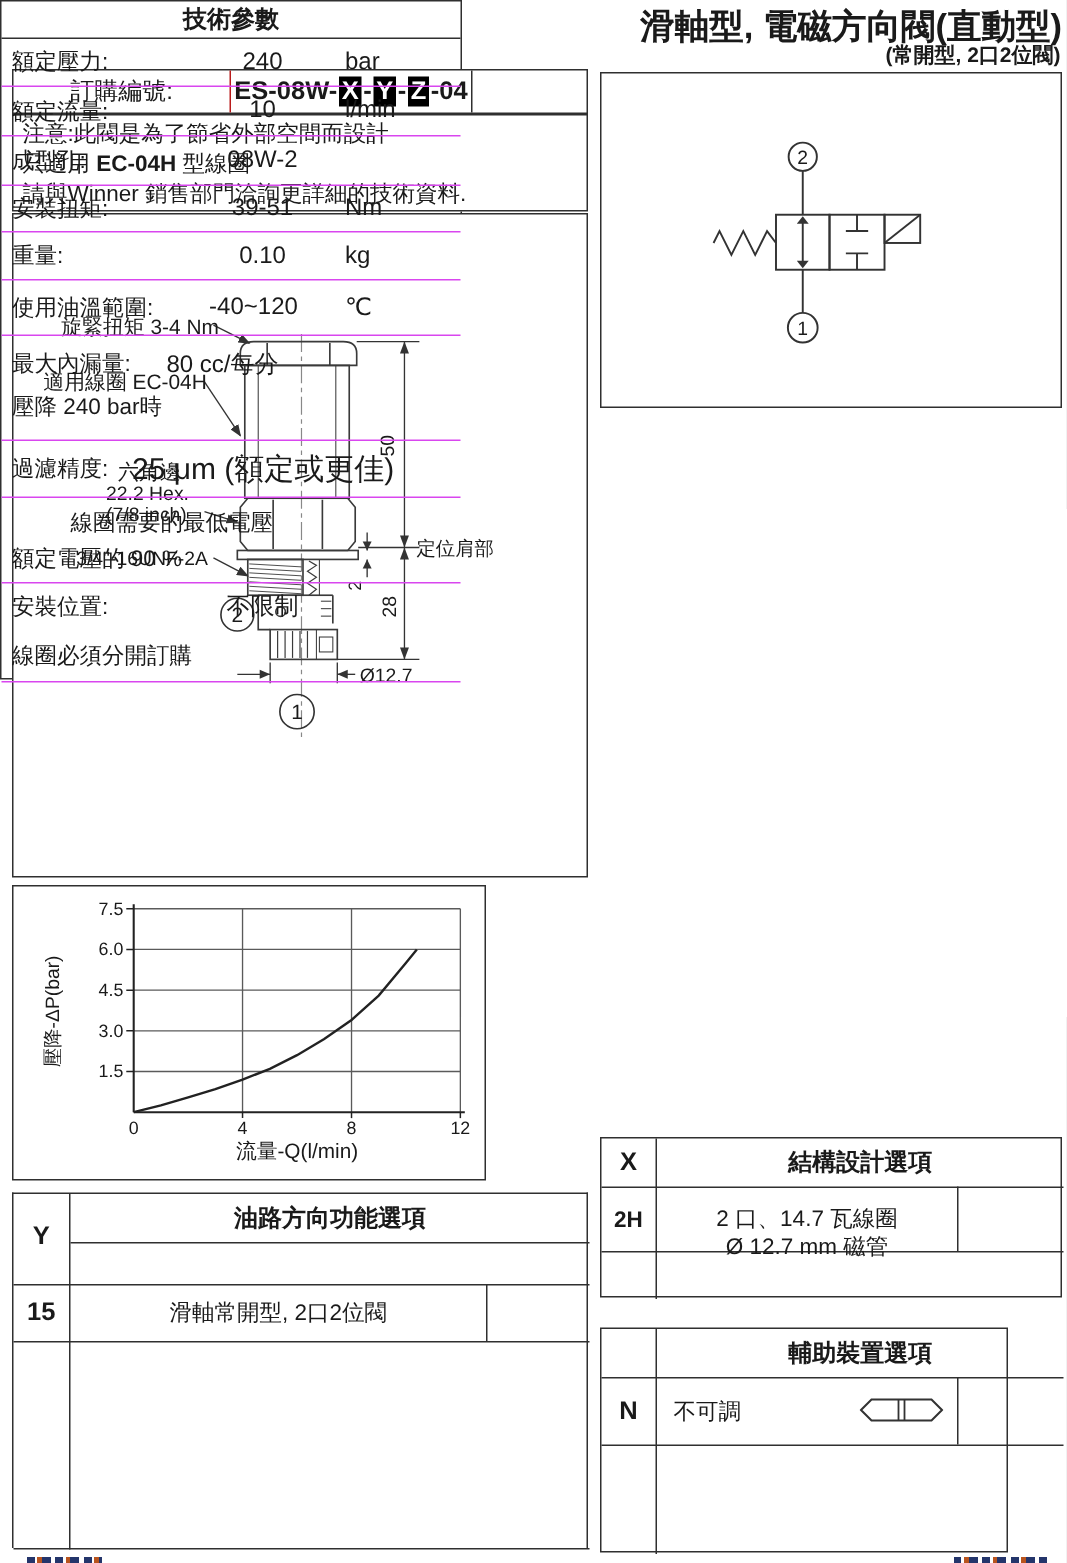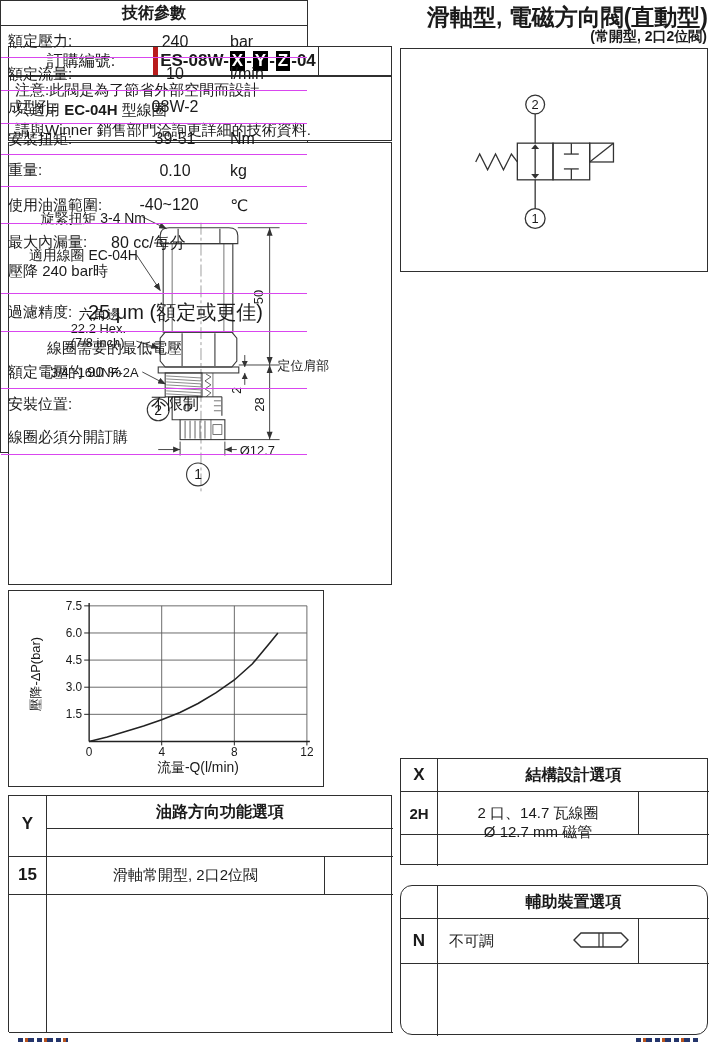--- a/index.html
+++ b/index.html
@@ -7,21 +7,21 @@
         font-family:"Liberation Sans","DejaVu Sans",sans-serif;color:#1a1a1a;}
   .abs{position:absolute;}
   .box{position:absolute;border:1px solid #2f2f2f;background:#fff;box-sizing:border-box;}
   .hline{position:absolute;background:#2f2f2f;height:1px;}
   .vline{position:absolute;background:#2f2f2f;width:1px;}
   
   #title{top:2px;right:3px;font-size:23px;font-weight:bold;letter-spacing:0px;}
   #subtitle{top:28px;right:4px;font-size:14px;font-weight:bold;}
   
   #order{left:8px;top:46px;width:384px;height:30px;display:flex;}
-  #order .c1{width:144px;border-right:5px solid #b91c1c;display:flex;align-items:center;justify-content:center;font-size:16px;}
+  #order .c1{width:144px;border-right:1px solid #b91c1c;display:flex;align-items:center;justify-content:center;font-size:16px;}
   #order .c2{width:160px;border-right:1px solid #2f2f2f;display:flex;align-items:center;justify-content:center;font-size:17px;font-weight:bold;white-space:nowrap;}
   #order .c3{flex:1;}
   .inv{background:#000;color:#fff;padding:0 2px;margin:0 1px;}
   
   #note{left:8px;top:76px;width:384px;height:65px;padding:3px 6px;font-size:15px;line-height:20px;}
   #note b{font-weight:bold;}
   
   #drawbox{left:8px;top:142px;width:384px;height:443px;}
   #unitnote{left:12px;top:547px;font-size:16px;}
   #chartbox{left:8px;top:590px;width:316px;height:197px;}
@@ -334,21 +334,21 @@
     <div class="vline" style="left:237px;top:32px;height:43px;"></div>
     <div class="optkey" style="left:0;top:6px;width:36px;">X</div>
     <div class="opthead" style="left:37px;top:6px;width:271px;">結構設計選項</div>
     <div class="optkey" style="left:0;top:46px;width:36px;font-size:15px;">2H</div>
     <div class="optdesc" style="left:37px;top:44px;width:200px;text-align:center;line-height:19px;">
       <div>2 口、14.7 瓦線圈</div>
       <div>Ø 12.7 mm 磁管</div>
     </div>
   </div>
 
-  <div class="opt" id="auxtable" style="left:400px;top:885px;width:308px;height:150px;border-radius:12px;">
+  <div class="opt" id="auxtable" style="left:400px;top:885px;width:272px;height:150px;">
     <div class="vline" style="left:36px;top:0;height:150px;"></div>
     <div class="hline" style="left:0;top:32px;width:308px;"></div>
     <div class="hline" style="left:0;top:77px;width:308px;"></div>
     <div class="vline" style="left:237px;top:32px;height:45px;"></div>
     <div class="opthead" style="left:37px;top:6px;width:271px;">輔助裝置選項</div>
     <div class="optkey" style="left:0;top:45px;width:36px;">N</div>
     <div class="optdesc" style="left:48px;top:46px;">不可調</div>
     <svg class="abs" style="left:172px;top:45px;" width="56" height="18" viewBox="0 0 56 18">
       <polygon points="1,9 8,2 48,2 55,9 48,16 8,16" fill="none" stroke="#333" stroke-width="1.4"></polygon>
       <line x1="26" y1="2" x2="26" y2="16" stroke="#333" stroke-width="1.2"></line>

